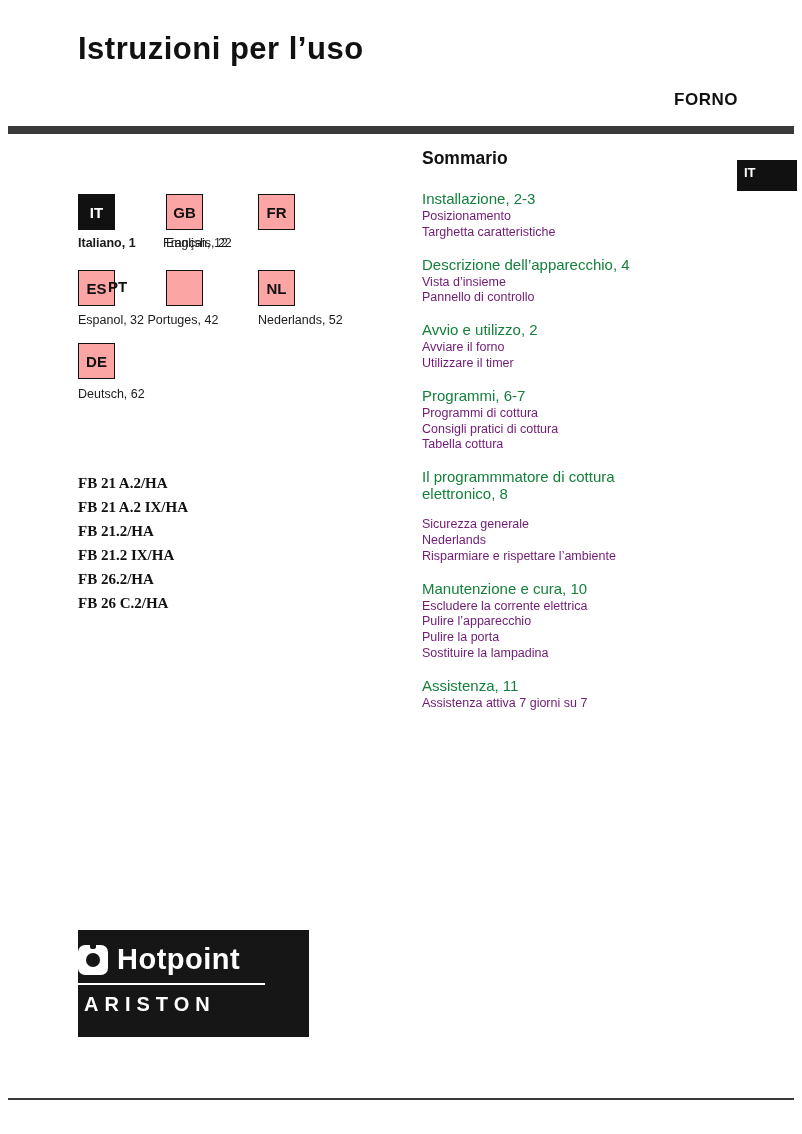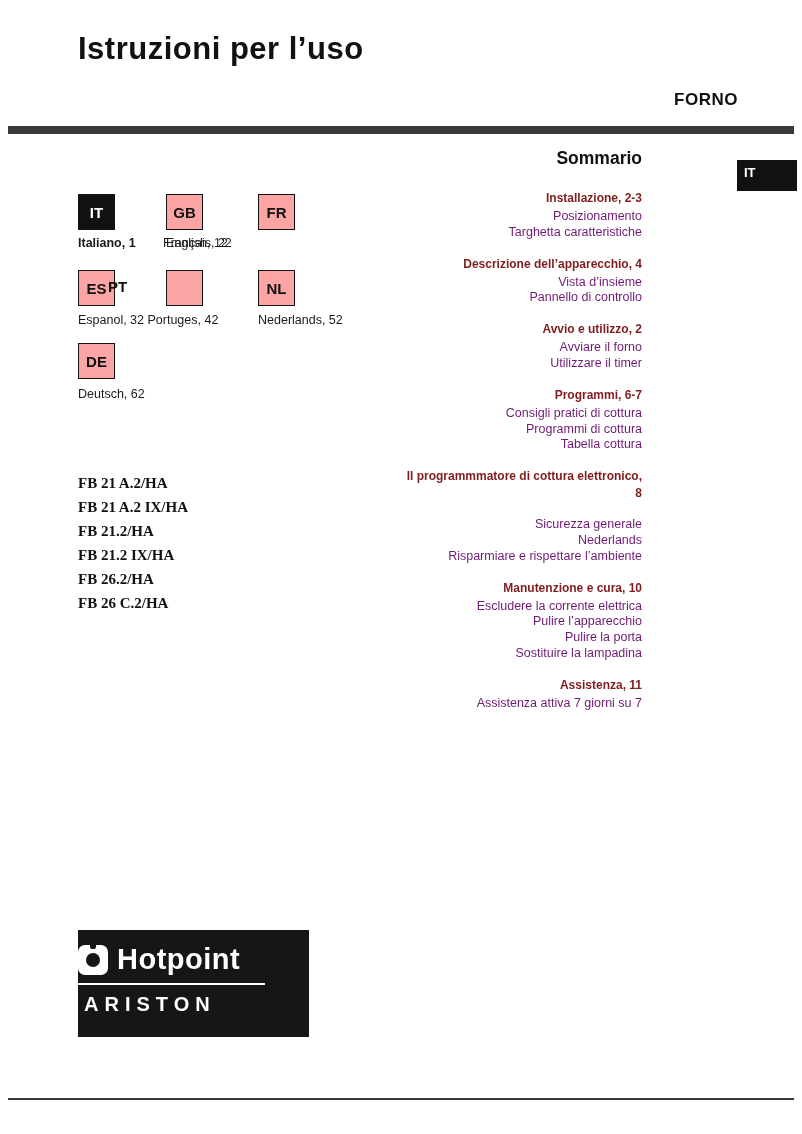--- a/index.html
+++ b/index.html
@@ -91,24 +91,24 @@
     color: #fff; font-size: 29px; font-weight: bold; margin-left: 9px;
     letter-spacing: 0.5px;
   }
   .logo-rule { width: 187px; height: 2px; background: #fff; margin-top: 7px; }
   .logo-sub {
     color: #fff; font-size: 20px; font-weight: bold;
     letter-spacing: 6px; margin-top: 8px; text-indent: 6px;
   }
 
   
-  .toc { left: 402px; top: 148px; width: 240px; text-align: right; }
+  .toc { left: 422px; top: 148px; width: 240px; }
   .toc-heading { font-size: 17.5px; font-weight: bold; color: #111; margin-bottom: 21px; }
   .toc-section { margin-bottom: 15px; }
-  .toc-title { font-size: 12px; font-weight: bold; color: #7f1d1d; line-height: 17px; margin-bottom: 2px; }
+  .toc-title { font-size: 15px; font-weight: normal; color: #15803d; line-height: 17px; margin-bottom: 2px; }
   .toc-item { font-size: 12.5px; color: #701a75; line-height: 15.8px; }
 
   .bottom-rule {
     left: 8px; top: 1098px; width: 786px; height: 2px; background: #3a3a3a;
   }
 </style>
 </head>
 <body>
 
 <div class="abs page-title">Istruzioni per l’uso</div>
@@ -162,22 +162,22 @@
   </div>
 
   <div class="toc-section">
     <div class="toc-title">Avvio e utilizzo, 2</div>
     <div class="toc-item">Avviare il forno</div>
     <div class="toc-item">Utilizzare il timer</div>
   </div>
 
   <div class="toc-section">
     <div class="toc-title">Programmi, 6-7</div>
+    <div class="toc-item">Programmi di cottura</div>
     <div class="toc-item">Consigli pratici di cottura</div>
-    <div class="toc-item">Programmi di cottura</div>
     <div class="toc-item">Tabella cottura</div>
   </div>
 
   <div class="toc-section">
     <div class="toc-title">Il programmmatore di cottura elettronico, 8</div>
   </div>
 
   <div class="toc-section">
     <div class="toc-item">Sicurezza generale</div>
     <div class="toc-item">Nederlands</div>

